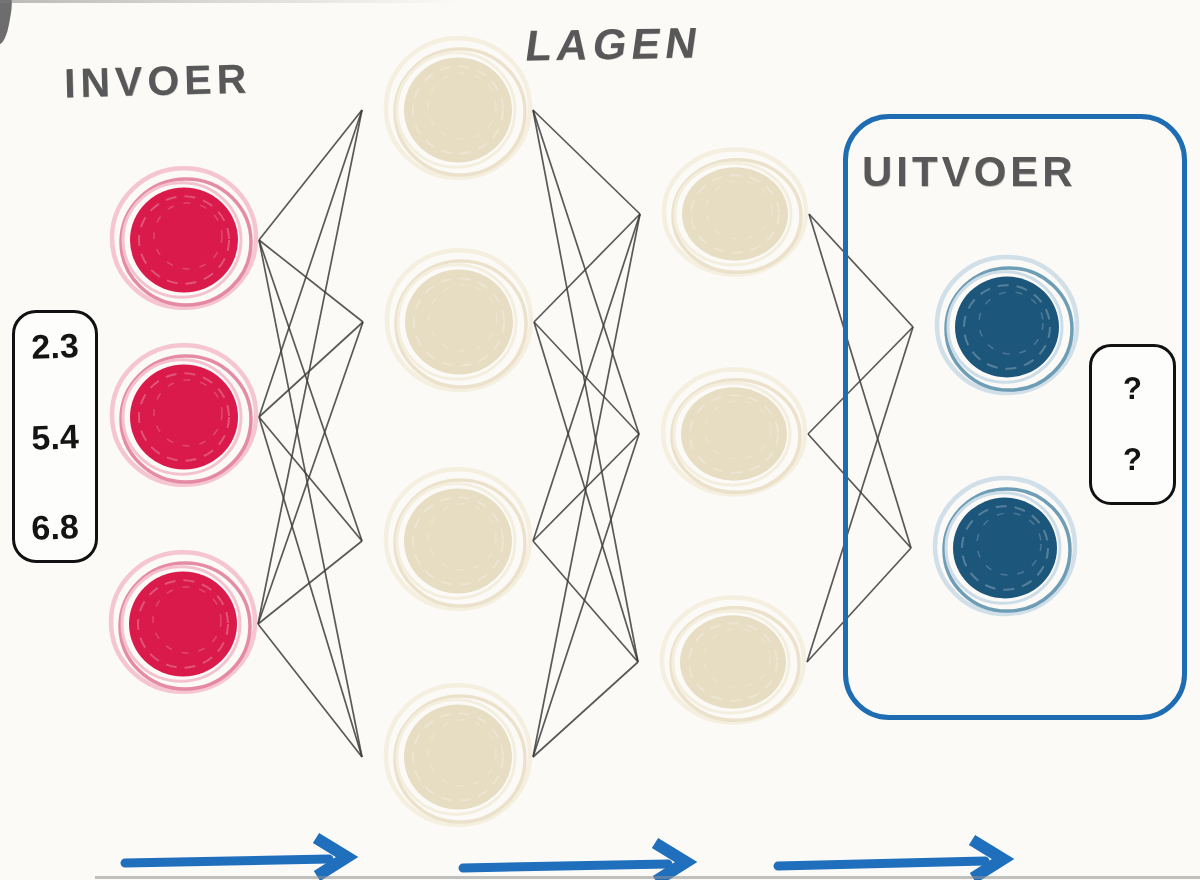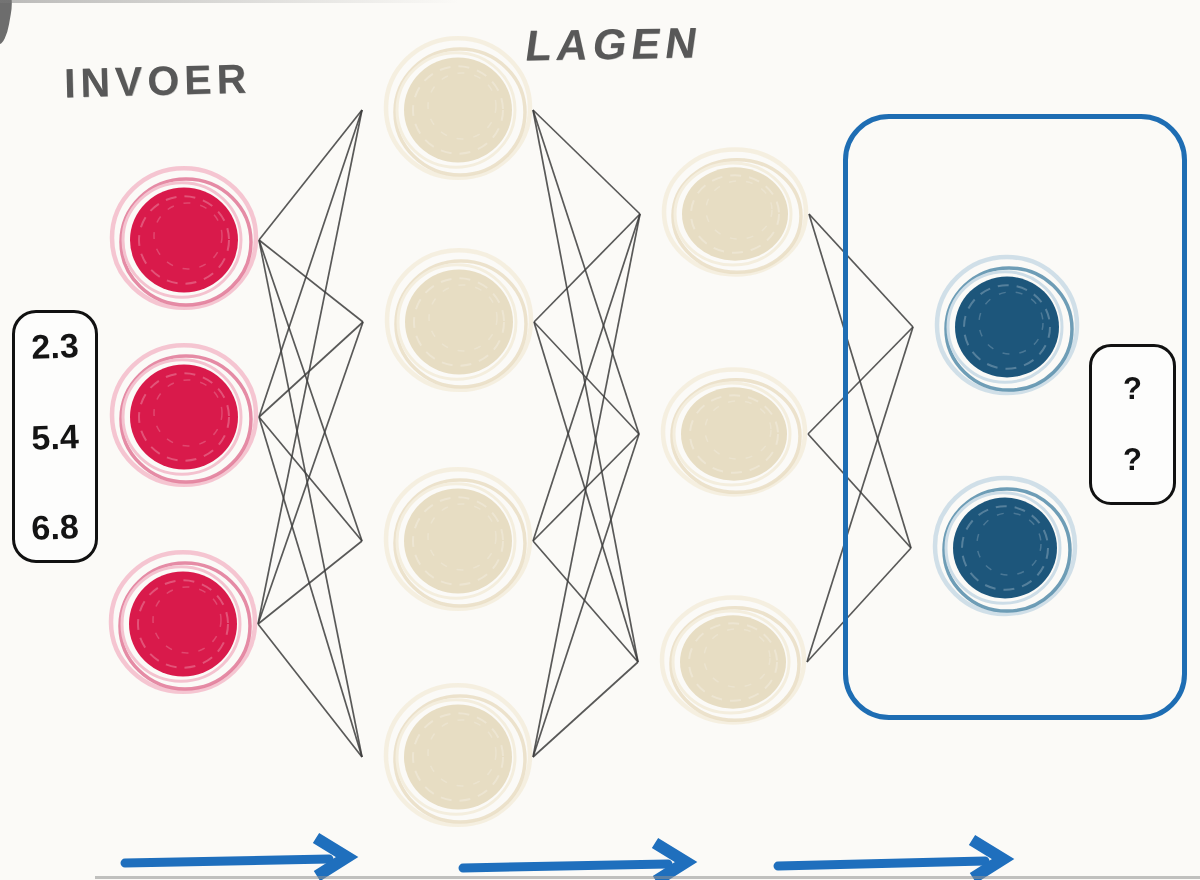--- a/index.html
+++ b/index.html
@@ -193,20 +193,21 @@
       <line x1="463" y1="868" x2="668" y2="864" stroke="#1f6fbd" stroke-width="9" stroke-linecap="round"></line>
       <polyline points="655,843 686,862 656,881" fill="none" stroke="#1f6fbd" stroke-width="12" stroke-linejoin="miter"></polyline>
       <line x1="778" y1="866" x2="985" y2="861" stroke="#1f6fbd" stroke-width="9" stroke-linecap="round"></line>
       <polyline points="972,840 1003,859 973,878" fill="none" stroke="#1f6fbd" stroke-width="12" stroke-linejoin="miter"></polyline>
     </svg>
 
   <div class="hand-label label-invoer" style="color: rgb(88, 88, 88);">INVOER</div>
   <div class="hand-label label-lagen" style="color: rgb(88, 88, 88);">LAGEN</div>
 
   <div class="uitvoer-box" style="border-color: rgb(30, 109, 179);"></div>
+  <div class="hand-label label-uitvoer" style="color: rgb(88, 88, 88);">UITVOER</div>
 
   <div class="values-box">
     <div class="val">2.3</div>
     <div class="val">5.4</div>
     <div class="val">6.8</div>
   </div>
 
   <div class="q-box">
     <div class="val">?</div>
     <div class="val">?</div>

